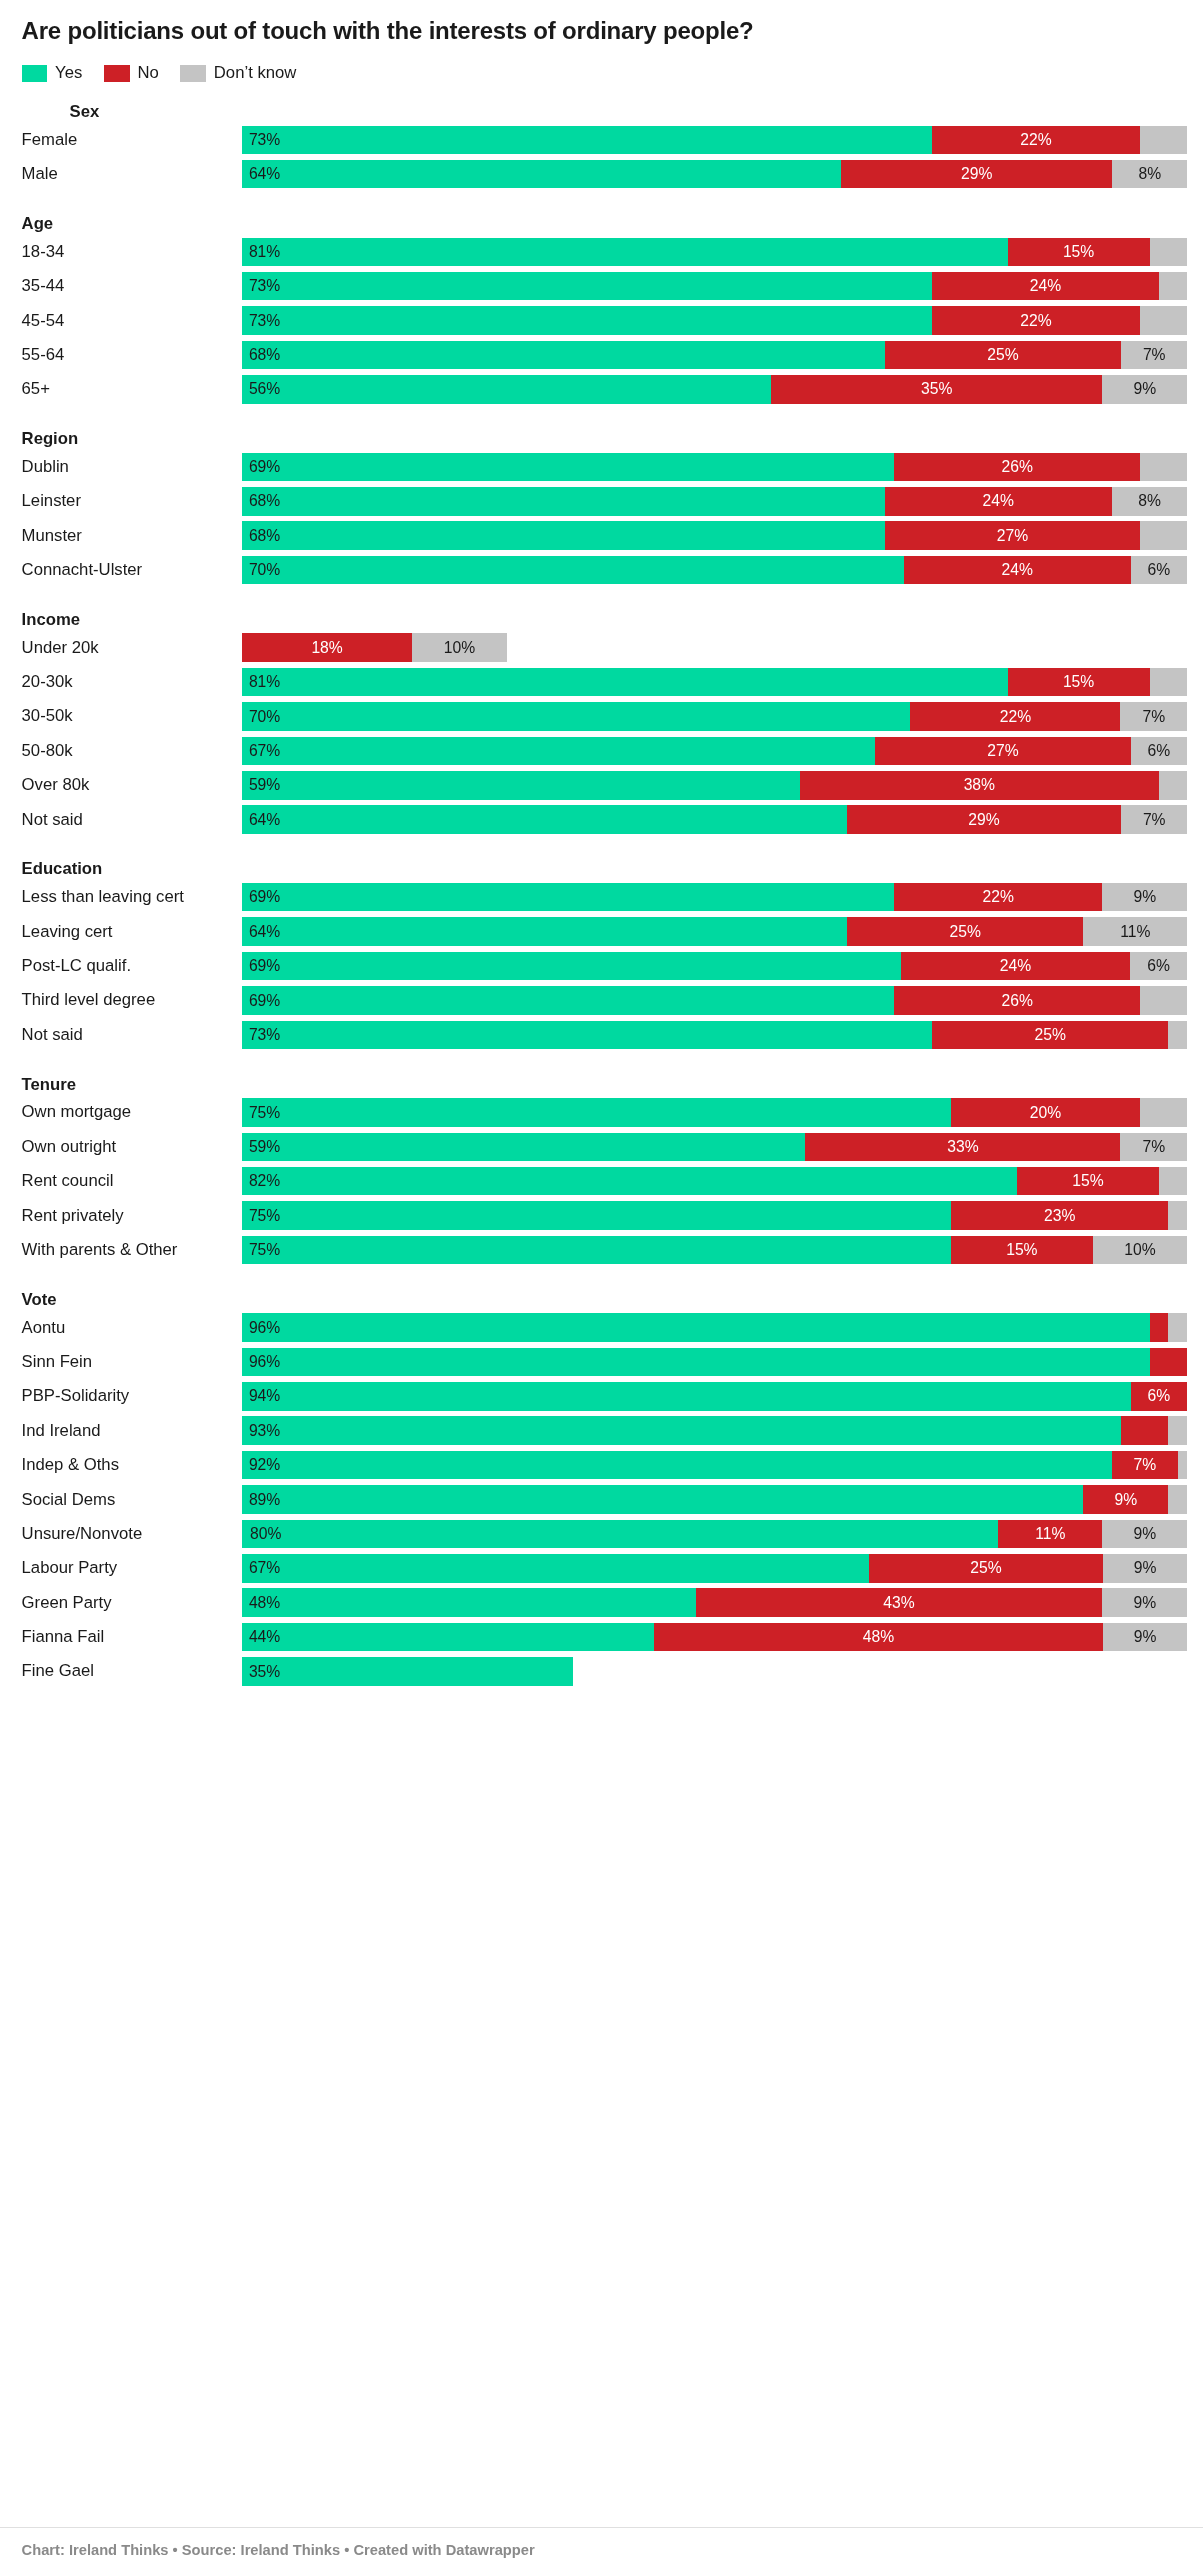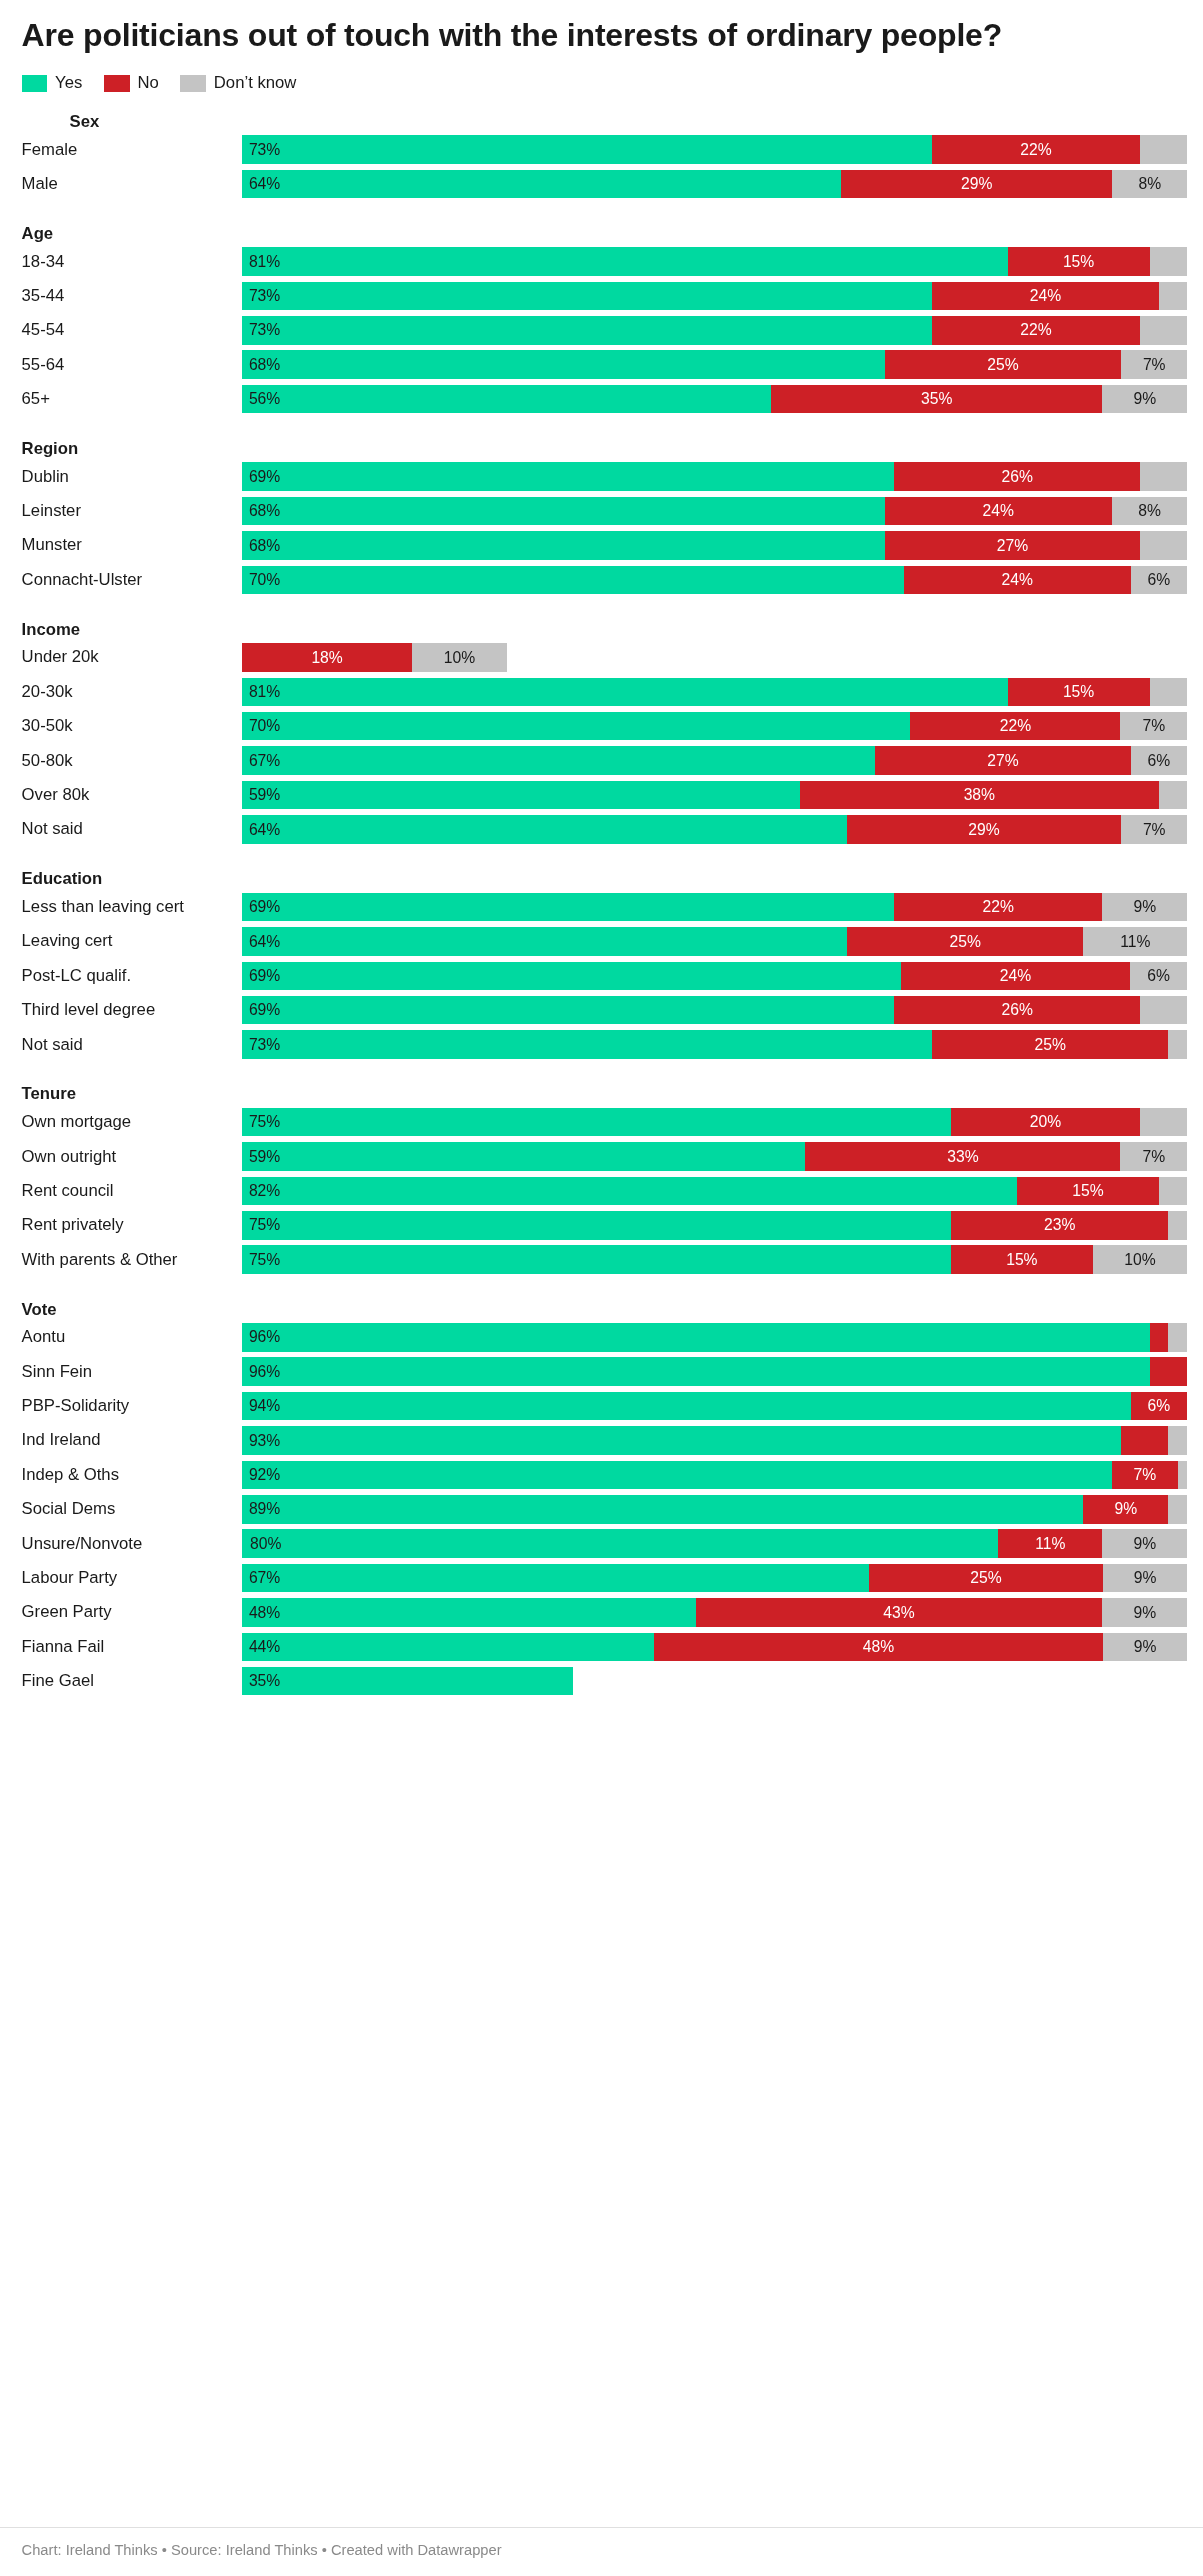--- a/index.html
+++ b/index.html
@@ -18,21 +18,21 @@
   .page {
     width: 1203px;
     height: 2576px;
     box-sizing: border-box;
     padding: 0;
     position: relative;
   }
 
   
   .title {
-    font-size: 32px;
+    font-size: 24px;
     font-weight: bold;
     line-height: 1.22;
     letter-spacing: -0.2px;
     color: #1a1a1a;
     padding: 15.7px 118px 0 21.6px;
     margin: 0;
   }
 
   .legend {
     display: flex;
@@ -134,20 +134,21 @@
   .footer {
     position: absolute;
     left: 0;
     bottom: 0;
     width: 1203px;
     box-sizing: border-box;
     border-top: 1px solid #e0e0e0;
     padding: 14.7px 21.6px 17.7px 21.6px;
     font-size: 14.7px;
     color: #8a8a8a;
+    font-weight: bold;
   }
 </style>
 </head>
 <body>
 
 <div class="page">
 
   <h1 class="title">Are politicians out of touch with the interests of ordinary people?</h1>
 
   <div class="legend" id="legend-root">

